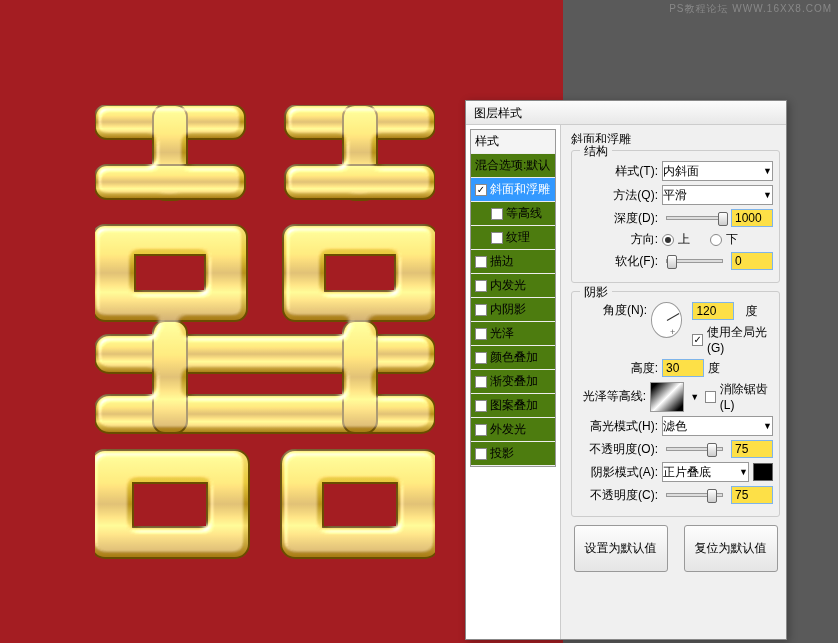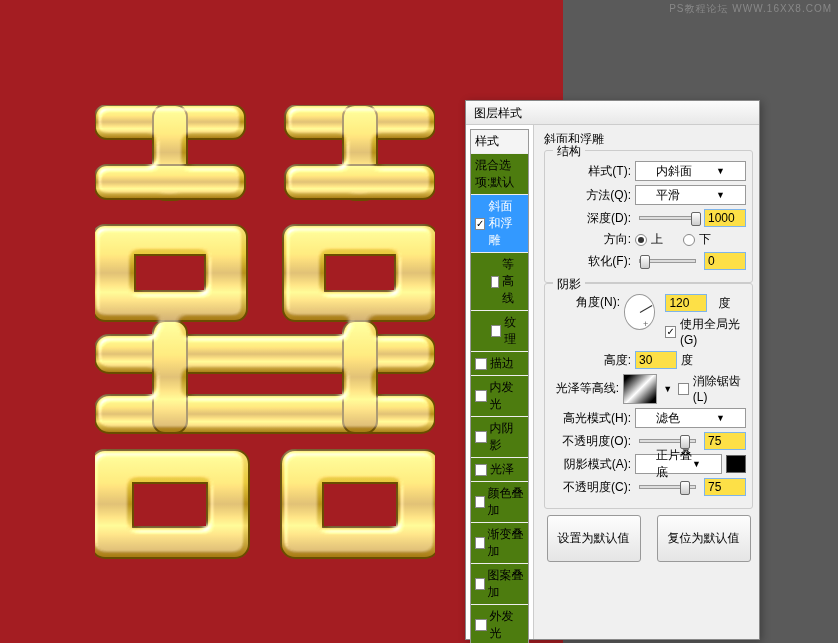--- a/index.html
+++ b/index.html
@@ -3,41 +3,41 @@
 <meta charset="utf-8">
 <style>
 * { box-sizing: border-box; margin: 0; padding: 0; font-family: "Microsoft YaHei", sans-serif; font-size: 12px; }
 body { width: 838px; height: 643px; position: relative; overflow: hidden; background: #a41d22; }
 .watermark { position: absolute; top: 2px; right: 6px; color: #888; font-size: 10px; letter-spacing: 1px; z-index: 1; }
 .canvas-bg { position: absolute; top: 0; left: 0; width: 838px; height: 643px; background: #a41d22; }
 .gray-panel { position: absolute; top: 0; right: 0; width: 275px; height: 643px; background: #5a5a5a; }
 
 .gold-char { position: absolute; left: 95px; top: 105px; width: 340px; height: 455px; }
 
-.dialog { position: absolute; left: 465px; top: 100px; width: 295px; height: 540px; background: #f0f0f0; border: 1px solid #888; box-shadow: 2px 2px 8px rgba(0,0,0,0.3); }
+.dialog { position: absolute; left: 465px; top: 100px; width: 322px; height: 540px; background: #f0f0f0; border: 1px solid #888; box-shadow: 2px 2px 8px rgba(0,0,0,0.3); }
 .titlebar { background: linear-gradient(#fcfcfc, #e8e8e8); border-bottom: 1px solid #ccc; padding: 4px 8px; height: 24px; }
 .dialog-body { display: flex; height: calc(100% - 24px); }
 
 .left-panel { width: 110px; border-right: 1px solid #ccc; background: #fff; }
 .style-list { border: 1px solid #999; margin: 4px; background: #4d7c0f; }
 .style-item { padding: 3px 4px; border-bottom: 1px solid #eee; display: flex; align-items: center; gap: 3px; cursor: pointer; }
 .style-item.header { background: #f4f4f4; font-weight: normal; }
 .style-item.selected { background: #3399ff; color: #fff; }
 .style-item .checkbox { width: 12px; height: 12px; border: 1px solid #888; background: #fff; display: inline-flex; align-items: center; justify-content: center; }
 .style-item .checkbox.checked::after { content: "✓"; font-size: 10px; color: #000; }
 .style-item.indent { padding-left: 20px; }
 .checkbox-blue { background: #cfe6ff; }
 
 .right-panel { flex: 1; padding: 6px 6px 6px 10px; }
 .section-title { font-size: 12px; margin-bottom: 2px; }
-.fieldset { border: 1px solid #ccc; border-radius: 3px; padding: 6px 6px 8px 6px; position: relative; }
+.fieldset { border: 1px solid #ccc; border-radius: 3px; padding: 6px 6px 8px 6px; margin-bottom: 8px; position: relative; }
 .fieldset-label { position: absolute; top: -8px; left: 8px; background: #f0f0f0; padding: 0 4px; font-size: 12px; }
 .form-row { display: flex; align-items: center; margin: 4px 0; gap: 4px; }
 .form-label { width: 80px; text-align: right; font-size: 12px; }
-.select { flex: 1; height: 20px; border: 1px solid #999; background: #fff; padding: 1px 20px; display: flex; align-items: center; justify-content: space-between; }
+.select { flex: 1; height: 20px; border: 1px solid #999; background: #fff; padding: 1px 0; display: flex; align-items: center; justify-content: space-between; }
 .select .arrow { font-size: 9px; }
 .slider { flex: 1; height: 4px; background: #ddd; border: 1px solid #999; position: relative; margin: 0 4px; }
 .slider .thumb { position: absolute; top: -5px; width: 10px; height: 14px; background: linear-gradient(#fff,#ccc); border: 1px solid #666; border-radius: 2px; }
 .num-input { width: 42px; height: 18px; border: 1px solid #7eb4ea; background: #fde047; text-align: left; padding: 0 3px; }
 .num-input.hl { background: #e5f1fb; border-color: #3399ff; }
 .radio { width: 12px; height: 12px; border: 1px solid #888; border-radius: 50%; display: inline-flex; align-items: center; justify-content: center; background: #fff; }
 .radio.checked::after { content: ""; width: 6px; height: 6px; background: #333; border-radius: 50%; }
 .inline-check { width: 12px; height: 12px; border: 1px solid #888; background: #fff; display: inline-flex; align-items: center; justify-content: center; }
 .inline-check.checked::after { content: "✓"; font-size: 10px; color: #000; }
 .angle-dial { width: 36px; height: 36px; border: 1px solid #999; border-radius: 50%; background: #fff; position: relative; }

